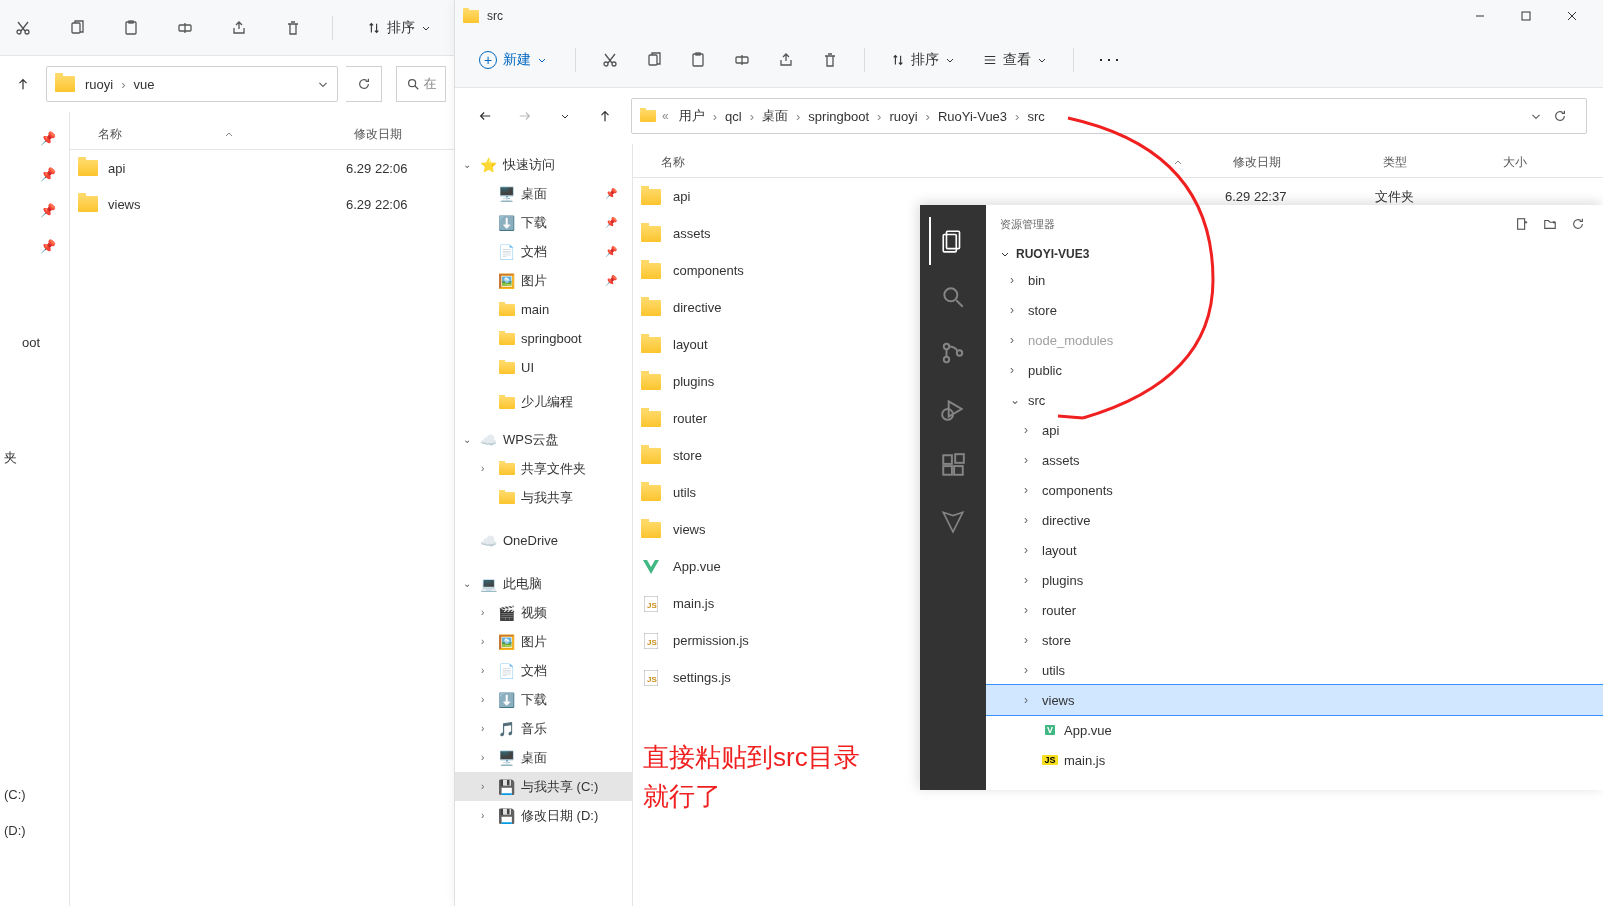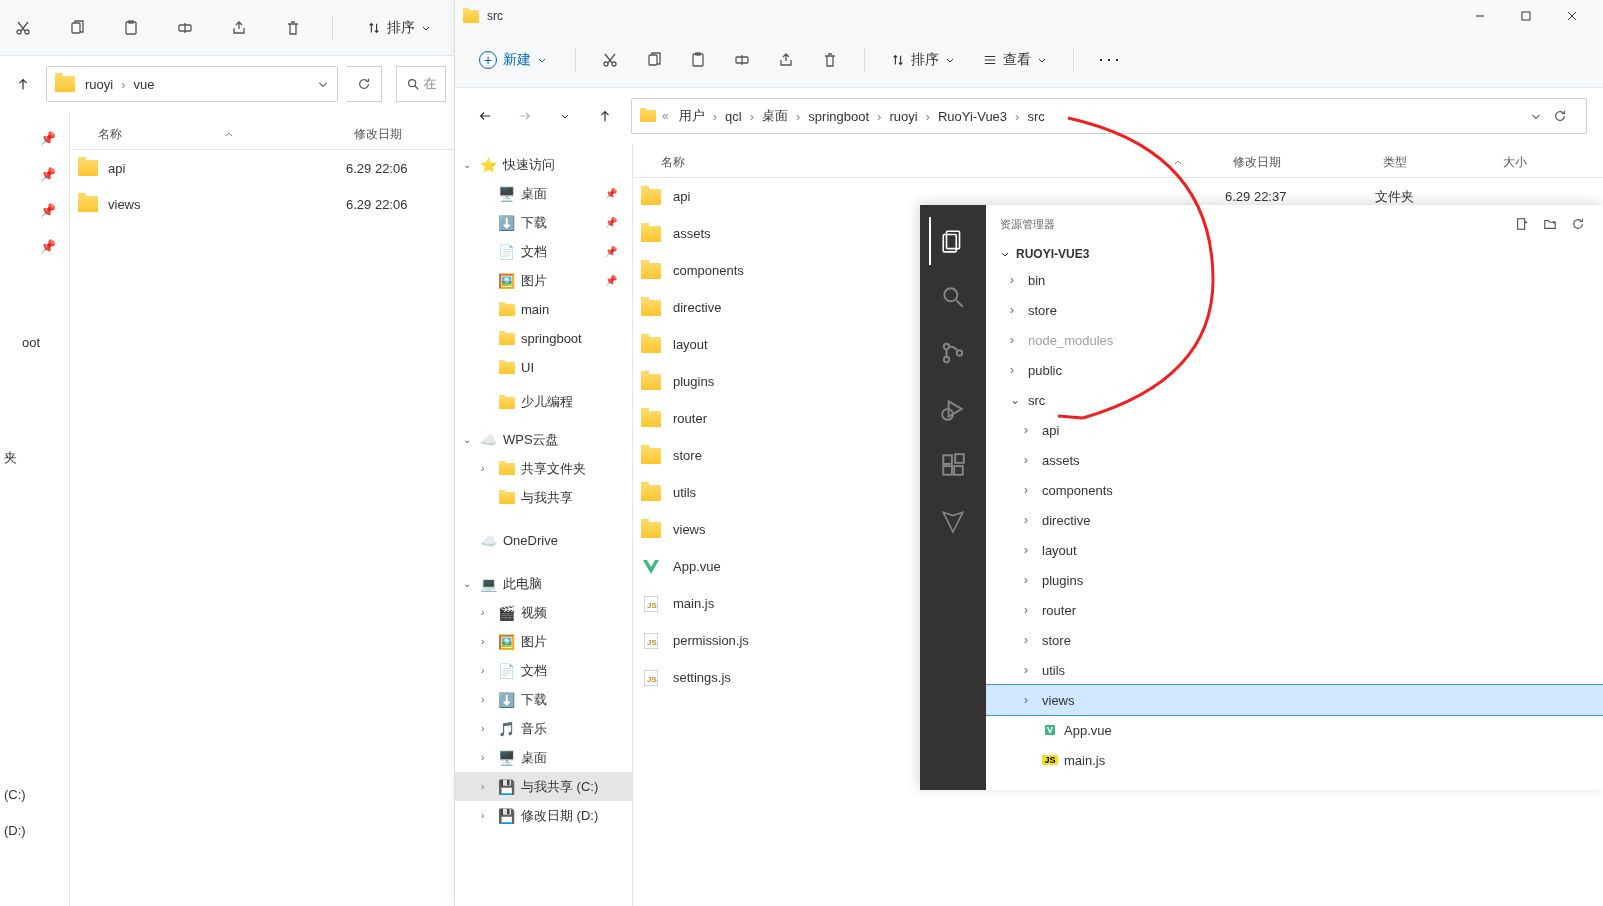--- a/index.html
+++ b/index.html
@@ -656,20 +656,21 @@
                 <rect width="14" height="16" fill="#fff" stroke="#aaa"></rect>
                 <text x="3" y="12" font-size="8" fill="#cb8f1d" font-weight="bold">JS</text>
               </svg>
             </span>
             <span style="flex:1">settings.js</span>
             <span style="width:150px"></span>
             <span style="width:120px"></span>
             <span style="width:100px"></span>
           </div>
         </div>
+      <div class="annotation2"><span>直接粘贴到src目录<br>就行了</span></div>
     </div>
   </div>
 </div>
 
 <div class="vscode">
   <div class="activity">
     <div class="act-icon active">
         <svg width="26" height="26" viewBox="0 0 24 24" stroke="currentColor" fill="none" stroke-width="1.5">
           <rect x="6" y="3" width="12" height="16" rx="1"></rect>
           <rect x="3" y="6" width="12" height="16" rx="1"></rect>

